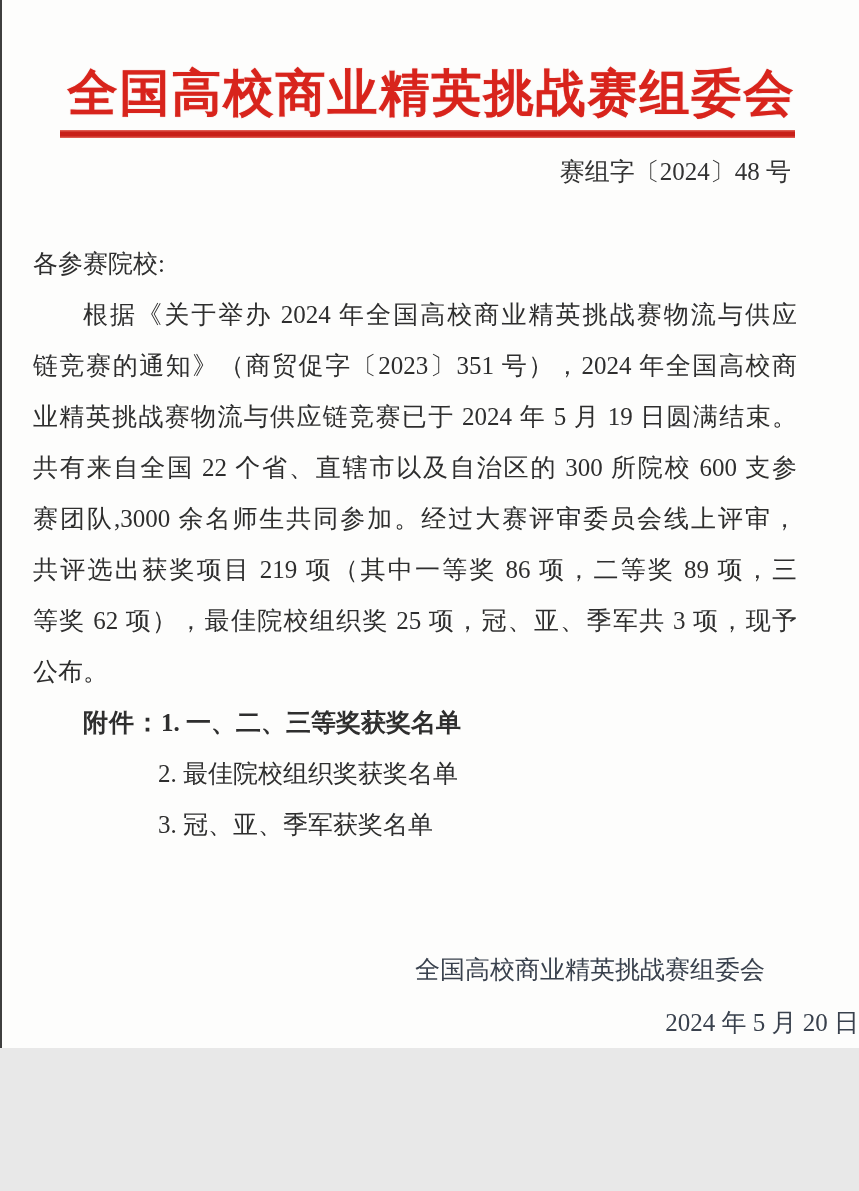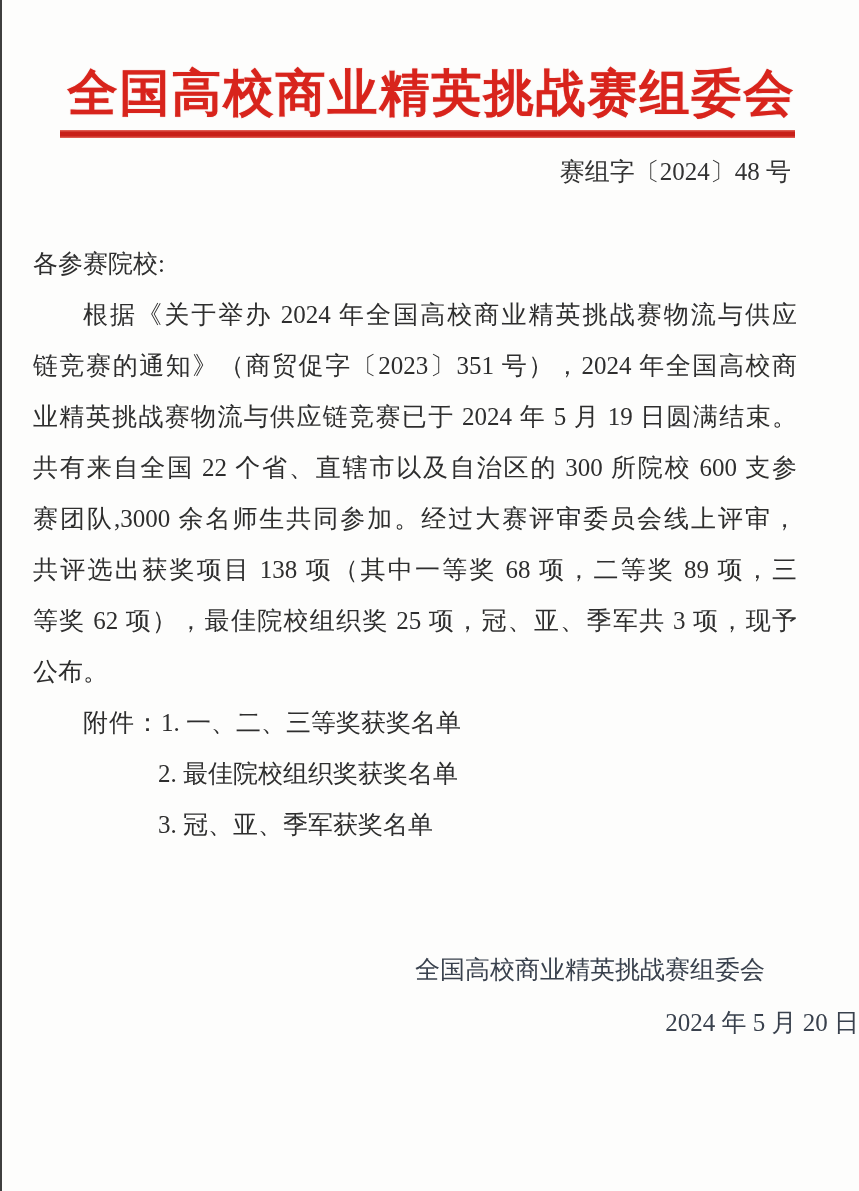--- a/index.html
+++ b/index.html
@@ -3,21 +3,21 @@
 <meta charset="utf-8">
 <style>
   html, body {
     margin: 0;
     padding: 0;
     background: #e8e8e8;
   }
   .page {
     position: relative;
     width: 859px;
-    height: 1191px;
+    height: 1048px;
     margin: 0 auto;
     background: #fdfdfc;
     border-left: 2px solid #3f3f3f;
     box-sizing: border-box;
     overflow: hidden;
     font-family: "Liberation Serif", "DejaVu Serif", serif;
     color: #2b2b2b;
   }
   
   .org-name {
@@ -67,21 +67,21 @@
     height: 51px;
     line-height: 51px;
     overflow: hidden;
   }
   .justify {
     text-align: justify;
     text-align-last: justify;
     text-justify: inter-character;
   }
   .indent { text-indent: 50px; }
-  .att-first { padding-left: 50px; }
+  .att-first { padding-left: 50px; font-weight: bold; }
   .att { padding-left: 125px; }
   .att-label { letter-spacing: 1px; }
   
   .signature {
     margin-top: 94px;
     padding-right: 94px;
     text-align: right;
     font-size: 25px;
     line-height: 51px;
     height: 51px;
@@ -109,21 +109,21 @@
 
 
   <main class="body">
     <div class="line">各参赛院校:</div>
 
     <div class="line justify indent">根据《关于举办 2024 年全国高校商业精英挑战赛物流与供应</div>
     <div class="line justify">链竞赛的通知》（商贸促字〔2023〕351 号），2024 年全国高校商</div>
     <div class="line justify">业精英挑战赛物流与供应链竞赛已于 2024 年 5 月 19 日圆满结束。</div>
     <div class="line justify">共有来自全国 22 个省、直辖市以及自治区的 300 所院校 600 支参</div>
     <div class="line justify">赛团队,3000 余名师生共同参加。经过大赛评审委员会线上评审，</div>
-    <div class="line justify">共评选出获奖项目 138 项（其中一等奖 68 项，二等奖 89 项，三</div>
+    <div class="line justify">共评选出获奖项目 219 项（其中一等奖 86 项，二等奖 89 项，三</div>
     <div class="line justify">等奖 62 项），最佳院校组织奖 25 项，冠、亚、季军共 3 项，现予</div>
     <div class="line">公布。</div>
 
     <div>
       <div class="line att-first">
         <span class="att-label">附件：</span><span>1. 一、二、三等奖获奖名单</span>
       </div>
       <div class="line att">2. 最佳院校组织奖获奖名单</div>
       <div class="line att">3. 冠、亚、季军获奖名单</div>
     </div>

